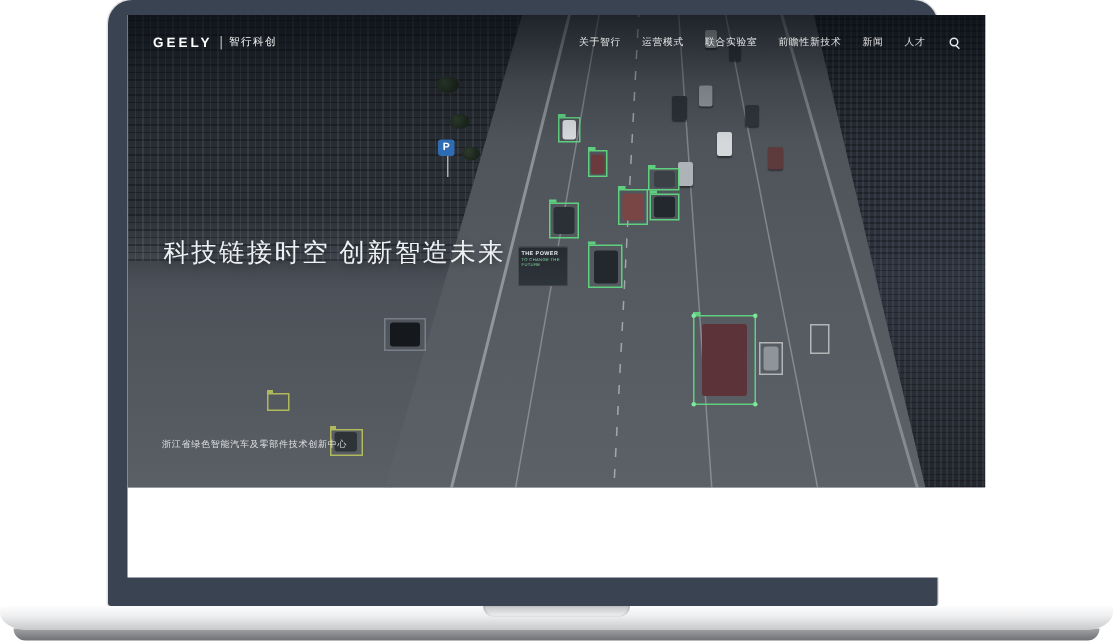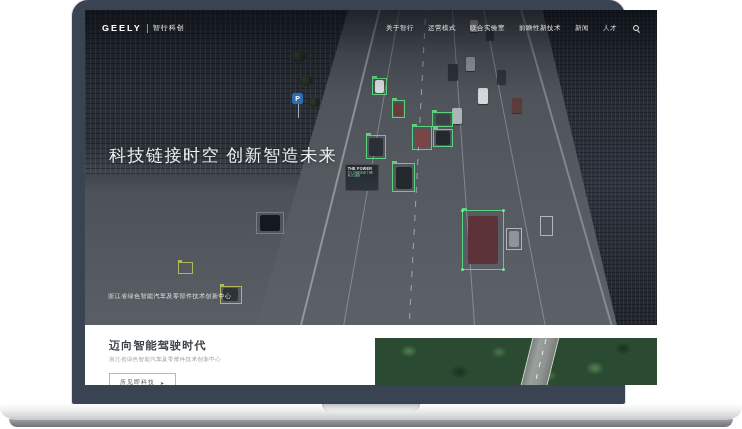--- a/index.html
+++ b/index.html
@@ -86,21 +86,21 @@
   .logo-div { width:1px; height:9px; background:rgba(255,255,255,.55); margin:0 5px; }
   .logo-suffix { font-size:7px; color:rgba(255,255,255,.95); letter-spacing:1px; }
   .nav { display:flex; align-items:center; gap:14px; }
   .nav-item { font-size:6.5px; color:rgba(255,255,255,.88); letter-spacing:.5px; cursor:pointer; }
   .search-icon { position:relative; width:6px; height:6px; margin-left:2px; cursor:pointer; }
   .search-icon::before { content:''; position:absolute; left:0; top:0; width:4px; height:4px;
             border:1px solid rgba(255,255,255,.9); border-radius:50%; }
   .search-icon::after { content:''; position:absolute; right:-1px; bottom:-1px; width:3px; height:1px;
             background:rgba(255,255,255,.9); transform:rotate(45deg); }
 
-  .headline { position:absolute; left:24px; top:134px; z-index:15;
+  .headline { position:absolute; left:24px; top:147px; z-index:15;
               font-size:17px; font-weight:500; color:#eef1f3; letter-spacing:1.5px;
               text-shadow:0 1px 4px rgba(0,0,0,.45); }
   .caption { position:absolute; left:23px; top:282px; z-index:15;
              font-size:6px; color:rgba(255,255,255,.8); letter-spacing:.5px; }
 
   
   .intro { position:relative; width:572px; height:60px; background:#fff; }
   .intro-left { position:absolute; left:24px; top:13px; }
   .intro-left h2 { font-size:11px; font-weight:600; color:#3c4146; letter-spacing:1.2px; margin-bottom:3px; }
   .intro-left p { font-size:5.5px; color:#9b9b9b; letter-spacing:.4px; margin-bottom:7px; }
@@ -222,35 +222,20 @@
               <span class="nav-item">新闻</span>
               <span class="nav-item">人才</span>
               <span class="search-icon"></span>
             </nav>
         </header>
 
         <h1 class="headline">科技链接时空 创新智造未来</h1>
         <div class="caption">浙江省绿色智能汽车及零部件技术创新中心</div>
       </div>
 
-      <section class="intro">
-        <div class="intro-left">
-          <h2>迈向智能驾驶时代</h2>
-          <p>浙江省绿色智能汽车及零部件技术创新中心</p>
-          <button class="intro-btn">
-            <span>所见即科技</span>
-            <span class="arrow">➤</span>
-          </button>
-        </div>
-        <div class="intro-image">
-          <div class="f-road">
-              <i></i>
-            </div>
-        </div>
-      </section>
 
     </div>
   </div>
 
   <div class="base">
     <div class="notch"></div>
   </div>
   <div class="base-lip"></div>
 
 </div>

